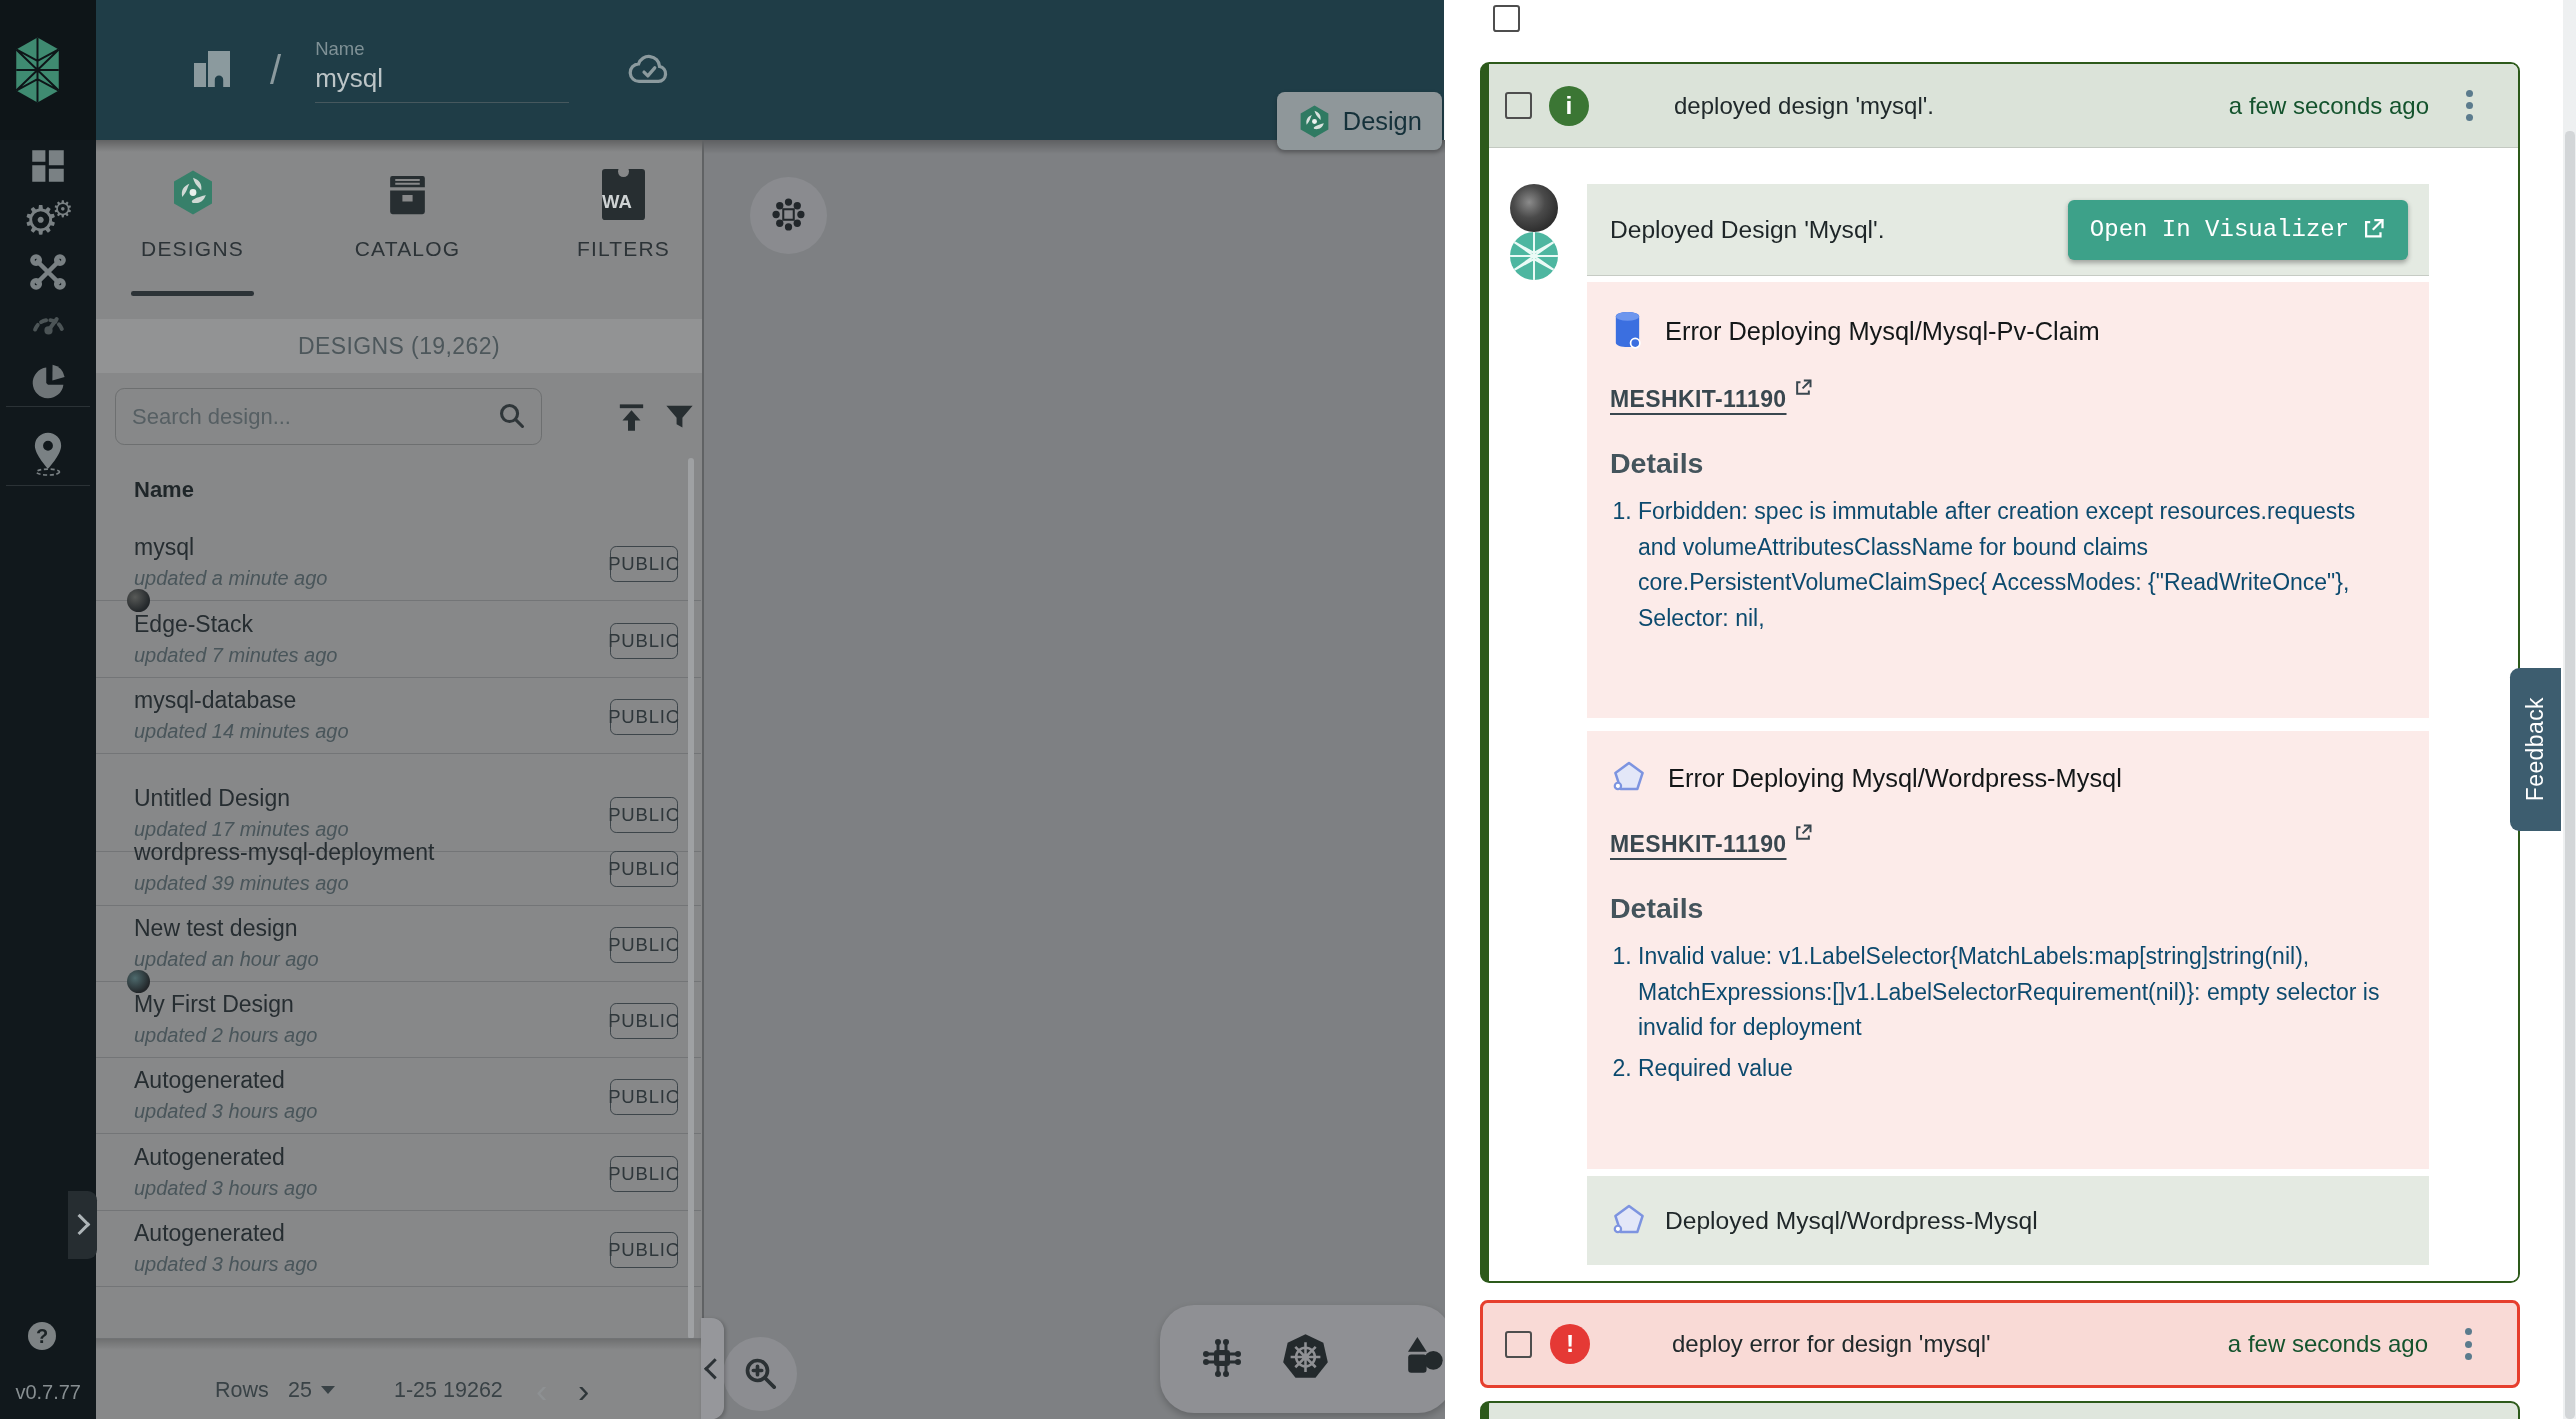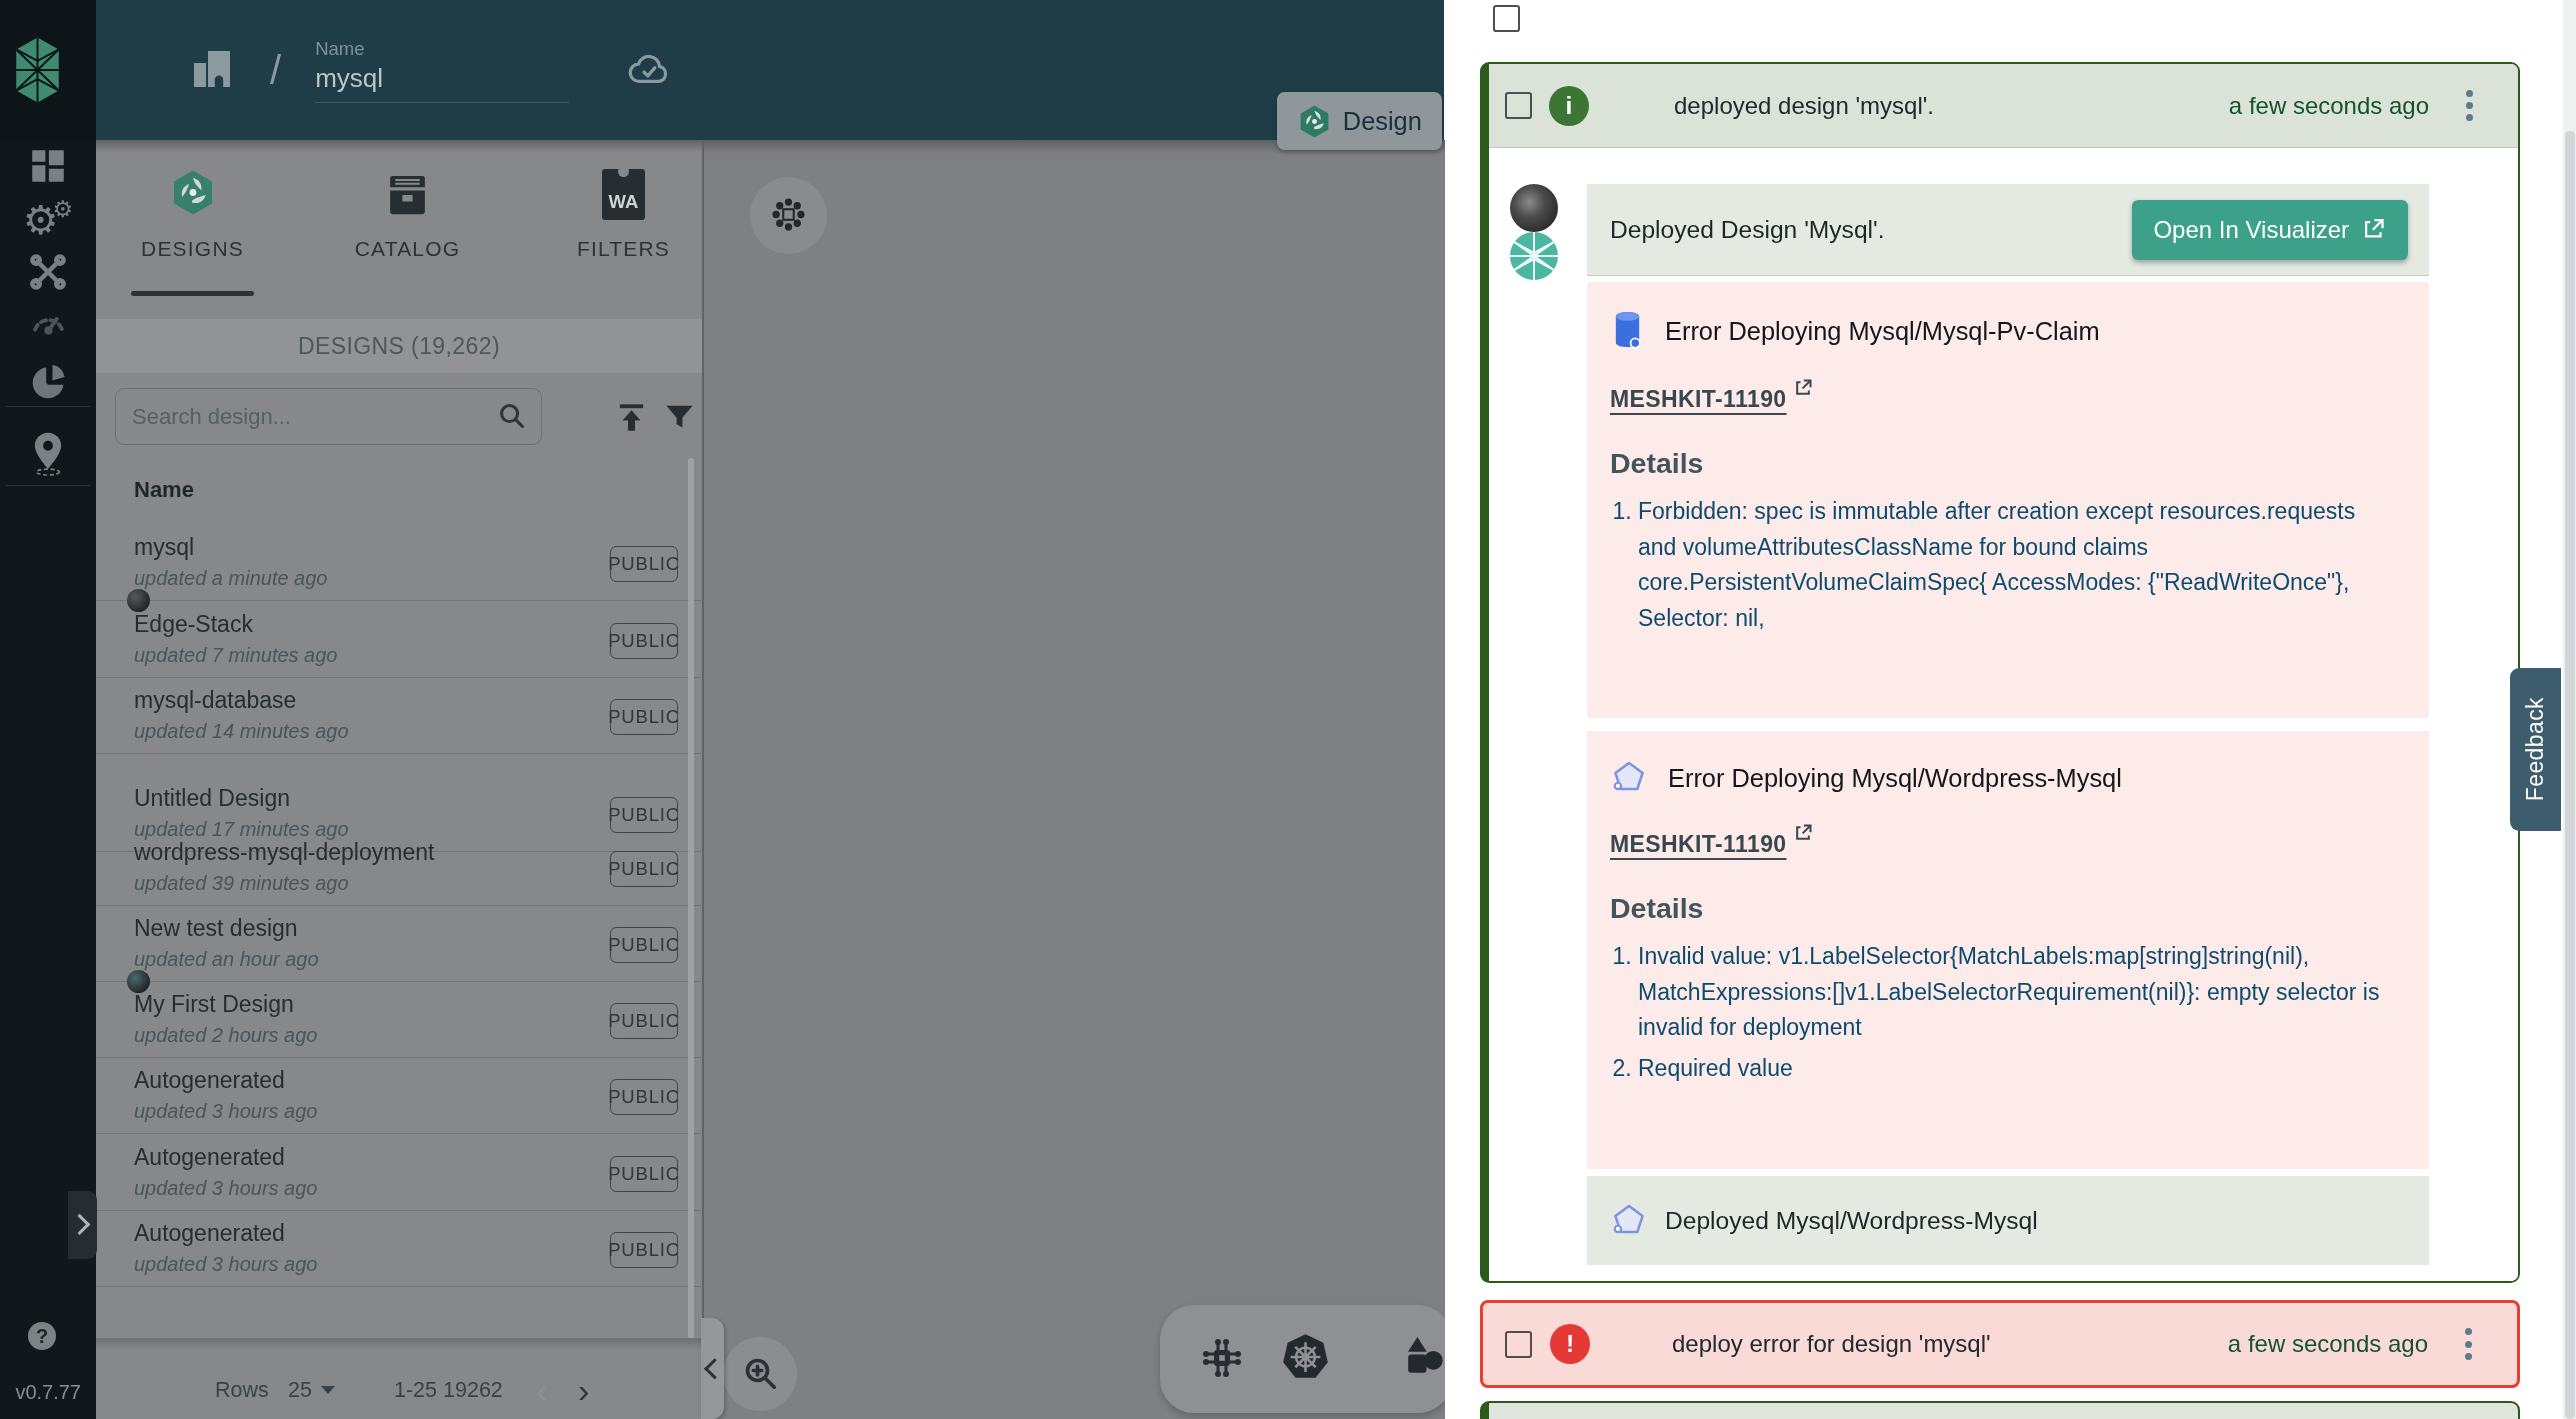--- a/index.html
+++ b/index.html
@@ -84,21 +84,21 @@
   .dots i{width:7px;height:7px;border-radius:50%;background:#5b7b8d;}
   #card1-body{position:relative;height:1136px;background:#fff;}
   .avatar{position:absolute;left:21px;width:48px;height:48px;border-radius:50%;overflow:hidden;}
   #avatar-photo{top:36px;background:radial-gradient(circle at 40% 38%, #8b8b8b 0%, #4a4a4a 38%, #242424 85%);}
   #avatar-honey{top:84px;background:#4db6a0;}
   #inner-col{position:absolute;left:98px;top:0;width:842px;height:100%;}
   .strip{position:absolute;left:0;width:842px;background:#e4eae2;display:flex;align-items:center;}
   #strip1{top:36px;height:91px;border-bottom:1.5px solid #c6cbc4;}
   #strip1 .stext{margin-left:23px;font-size:24.6px;color:#1e2628;}
   #open-viz{margin-left:auto;margin-right:21.5px;height:60px;padding:0 21.5px;background:#3da189;border:none;border-radius:6.2px;
-            display:flex;align-items:center;gap:12.3px;color:#fff;font-size:24px;font-family:Liberation Sans, sans-serif;
+            display:flex;align-items:center;gap:12.3px;color:#fff;font-size:24px;font-family:Liberation Mono, monospace;
             box-shadow:0 2.3px 5.4px rgba(0,0,0,.3);}
   .pinkblock{position:absolute;left:0;width:842px;background:#fcebe9;box-sizing:border-box;padding:28px 31px 0 23px;}
   #pink1{top:134px;height:436px;}
   #pink2{top:583px;height:438px;}
   .err-titlerow{display:flex;align-items:center;gap:20px;}
   .err-title{font-size:25.4px;color:#131718;}
   .meshkit-row{margin-top:34px;display:flex;align-items:flex-start;gap:6.2px;}
   .meshkit-link{font-size:23px;font-weight:800;letter-spacing:0.4px;color:#39474f;text-decoration:underline;text-underline-offset:6.2px;}
   .details-h{margin-top:34px;font-size:28.5px;font-weight:bold;color:#44545c;}
   .err-list{margin:14px 0 0 0;padding-left:28px;font-size:23px;line-height:1.55;color:#0c4a6e;}
@@ -211,21 +211,21 @@
               <path d="M18.4 13.2c-1.1 3.2-3.2 4.4-6.4 4-2.2-1.5 2.8-3 6.4-4z"></path>
               <path d="M6.6 14.2c-.7-3.3.6-5.4 3.6-6.6-1.3 2.4-1.1 4-3.6 6.6z"></path>
             </g>
             <circle cx="12" cy="12" r="1.7" fill="#e8efec"></circle>
           </svg>
       </span>
       <span class="tlabel">DESIGNS</span>
     </div>
     <div class="tab" style="left:462px;">
       <span class="ticon">
-        <span style="position:relative;display:inline-flex;width:43px;height:51px;background:#272e31;border-radius:3.1px;align-items:flex-end;justify-content:center;">
+        <span style="position:relative;display:inline-flex;width:43px;height:51px;background:#272e31;border-radius:3.1px;align-items:flex-end;">
           <i style="position:absolute;top:-3.1px;left:16px;width:10.8px;height:10.8px;background:#878889;border-radius:50%;"></i>
           <b style="color:#cfd3d4;font-size:18.5px;font-style:normal;margin-bottom:7.7px;">WA</b>
         </span>
       </span>
       <span class="tlabel">FILTERS</span>
     </div>
     <div class="tab-underline"></div>
 
     <div id="count-bar">DESIGNS (19,262)</div>
 

